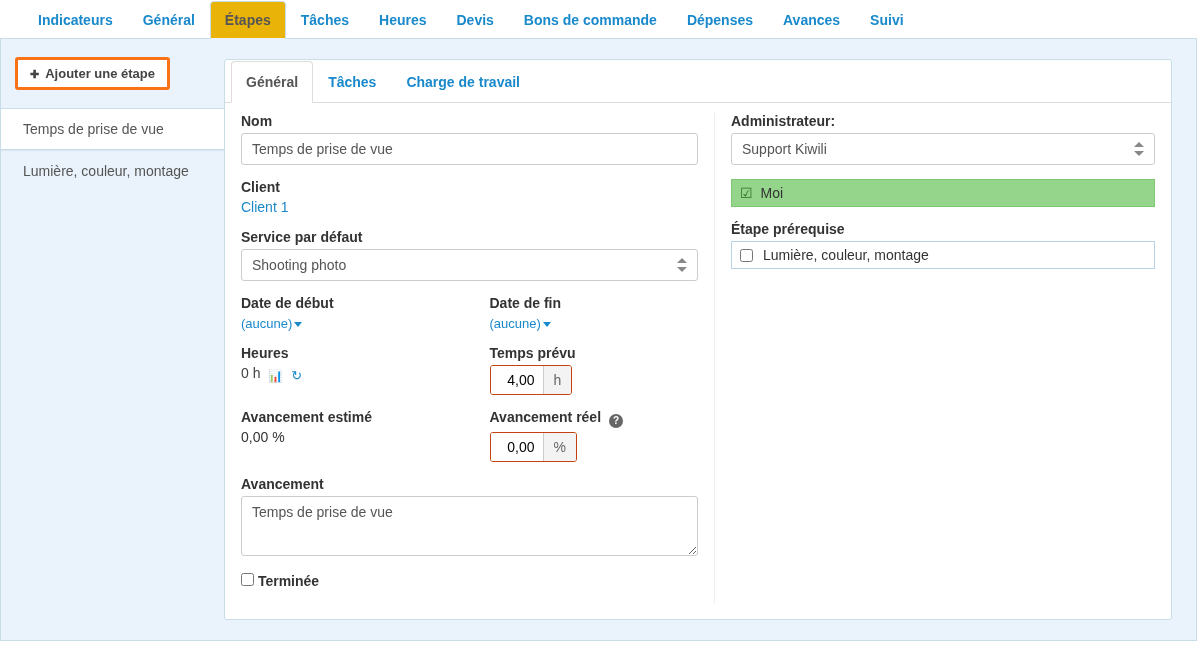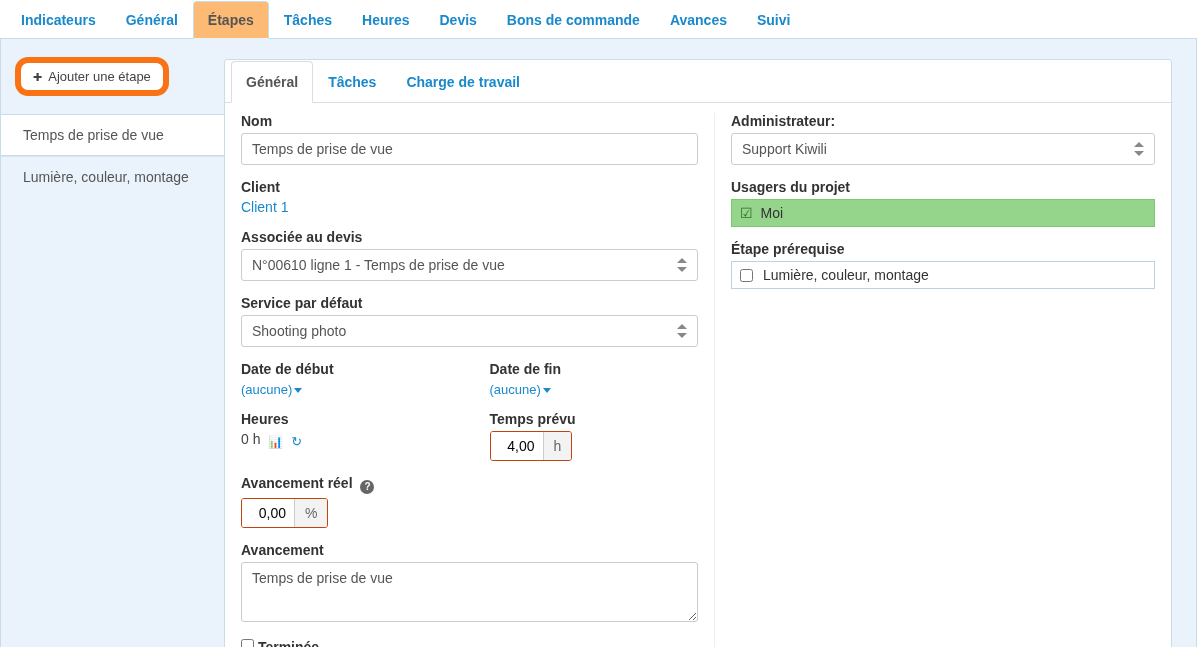--- a/index.html
+++ b/index.html
@@ -8,35 +8,35 @@
   font-size: 14px;
   color: #333;
   background: #fff;
 }
 a { color: #1989cc; text-decoration: none; }
 
 
 .top-tabs {
   display: flex;
   border-bottom: 1px solid #c8dde8;
-  padding-left: 6px;
+  padding-left: 23px;
 }
 .top-tab {
   padding: 10px 14px;
   font-weight: 700;
   color: #1989cc;
   cursor: pointer;
   border: 1px solid transparent;
   border-bottom: none;
   position: relative;
   top: 1px;
 }
 .top-tab.active {
   color: #555;
-  background: #fdba74;
+  background: #eab308;
   border: 1px solid #c8dde8;
   border-bottom-color: #eaf3fb;
   border-radius: 4px 4px 0 0;
   text-align: right;
 }
 
 
 .panel-wrap {
   background: #eaf3fb;
   border: 1px solid #c8dde8;
@@ -46,27 +46,28 @@
 }
 
 
 .side-col {
   width: 223px;
   padding: 18px 0 0 0;
 }
 .add-step-row { padding: 0 14px 18px 14px; }
 .btn {
   display: inline-block;
-  border: 6px solid #f97316;
+  border: 3px solid #f97316;
   background: #fff;
   color: #444;
   padding: 6px 12px;
-  border-radius: 13px;
+  border-radius: 3px;
   cursor: pointer;
   font-size: 13px;
+  font-weight: bold;
 }
 
 .side-item {
   padding: 12px 22px;
   color: #555;
   border-top: 1px solid #d9e6ef;
   cursor: pointer;
   background: #eaf3fb;
 }
 .side-item.active {
@@ -222,20 +223,21 @@
 <body>
 
 <div class="top-tabs">
   <div class="top-tab">Indicateurs</div>
   <div class="top-tab">Général</div>
   <div class="top-tab active">Étapes</div>
   <div class="top-tab">Tâches</div>
   <div class="top-tab">Heures</div>
   <div class="top-tab">Devis</div>
   <div class="top-tab">Bons de commande</div>
+  <div class="top-tab">Dépenses</div>
   <div class="top-tab">Avances</div>
   <div class="top-tab">Suivi</div>
 </div>
 
 <div class="panel-wrap">
 
   <div class="side-col">
     <div class="add-step-row">
       <button class="btn">
         <span class="plus-icon"></span><span>Ajouter une étape</span>
@@ -263,27 +265,20 @@
           <div class="field">
             <label class="lbl">Nom</label>
             <input class="input" type="text" value="Temps de prise de vue" style="">
           </div>
 
           <div class="field">
             <label class="lbl">Client</label>
             <a href="#">Client 1</a>
           </div>
 
-          <div class="field">
-            <label class="lbl">Associée au devis</label>
-            <div class="select-like">
-              <span>N°00610 ligne 1 - Temps de prise de vue</span>
-              <span class="spin"></span>
-            </div>
-          </div>
 
           <div class="field">
             <label class="lbl">Service par défaut</label>
             <div class="select-like">
               <span>Shooting photo</span>
               <span class="spin"></span>
             </div>
           </div>
 
           <div class="row2 field">
@@ -311,20 +306,24 @@
             <div>
               <label class="lbl">Temps prévu</label>
               <div class="inline-input-group">
                 <input type="text" value="4,00" style="">
                 <span class="suffix">h</span>
               </div>
             </div>
           </div>
 
           <div class="row2 field">
+            <div>
+              <label class="lbl">Avancement estimé</label>
+              <span>0,00 %</span>
+            </div>
             <div>
               <label class="lbl">
                 <span>Avancement réel</span>
                 <span class="icon-help"></span>
               </label>
               <div class="inline-input-group">
                 <input type="text" value="0,00" style="">
                 <span class="suffix">%</span>
               </div>
             </div>
@@ -347,21 +346,20 @@
         <div class="col-right">
           <div class="field">
             <label class="lbl">Administrateur:</label>
             <div class="select-like">
               <span>Support Kiwili</span>
               <span class="spin"></span>
             </div>
           </div>
 
           <div class="field">
-            <label class="lbl">Usagers du projet</label>
             <div class="proj-user">
               <span class="chk">☑</span>
               <span>Moi</span>
             </div>
           </div>
 
           <div class="field">
             <label class="lbl">Étape prérequise</label>
             <div class="prereq-row">
               <input type="checkbox" style="">

